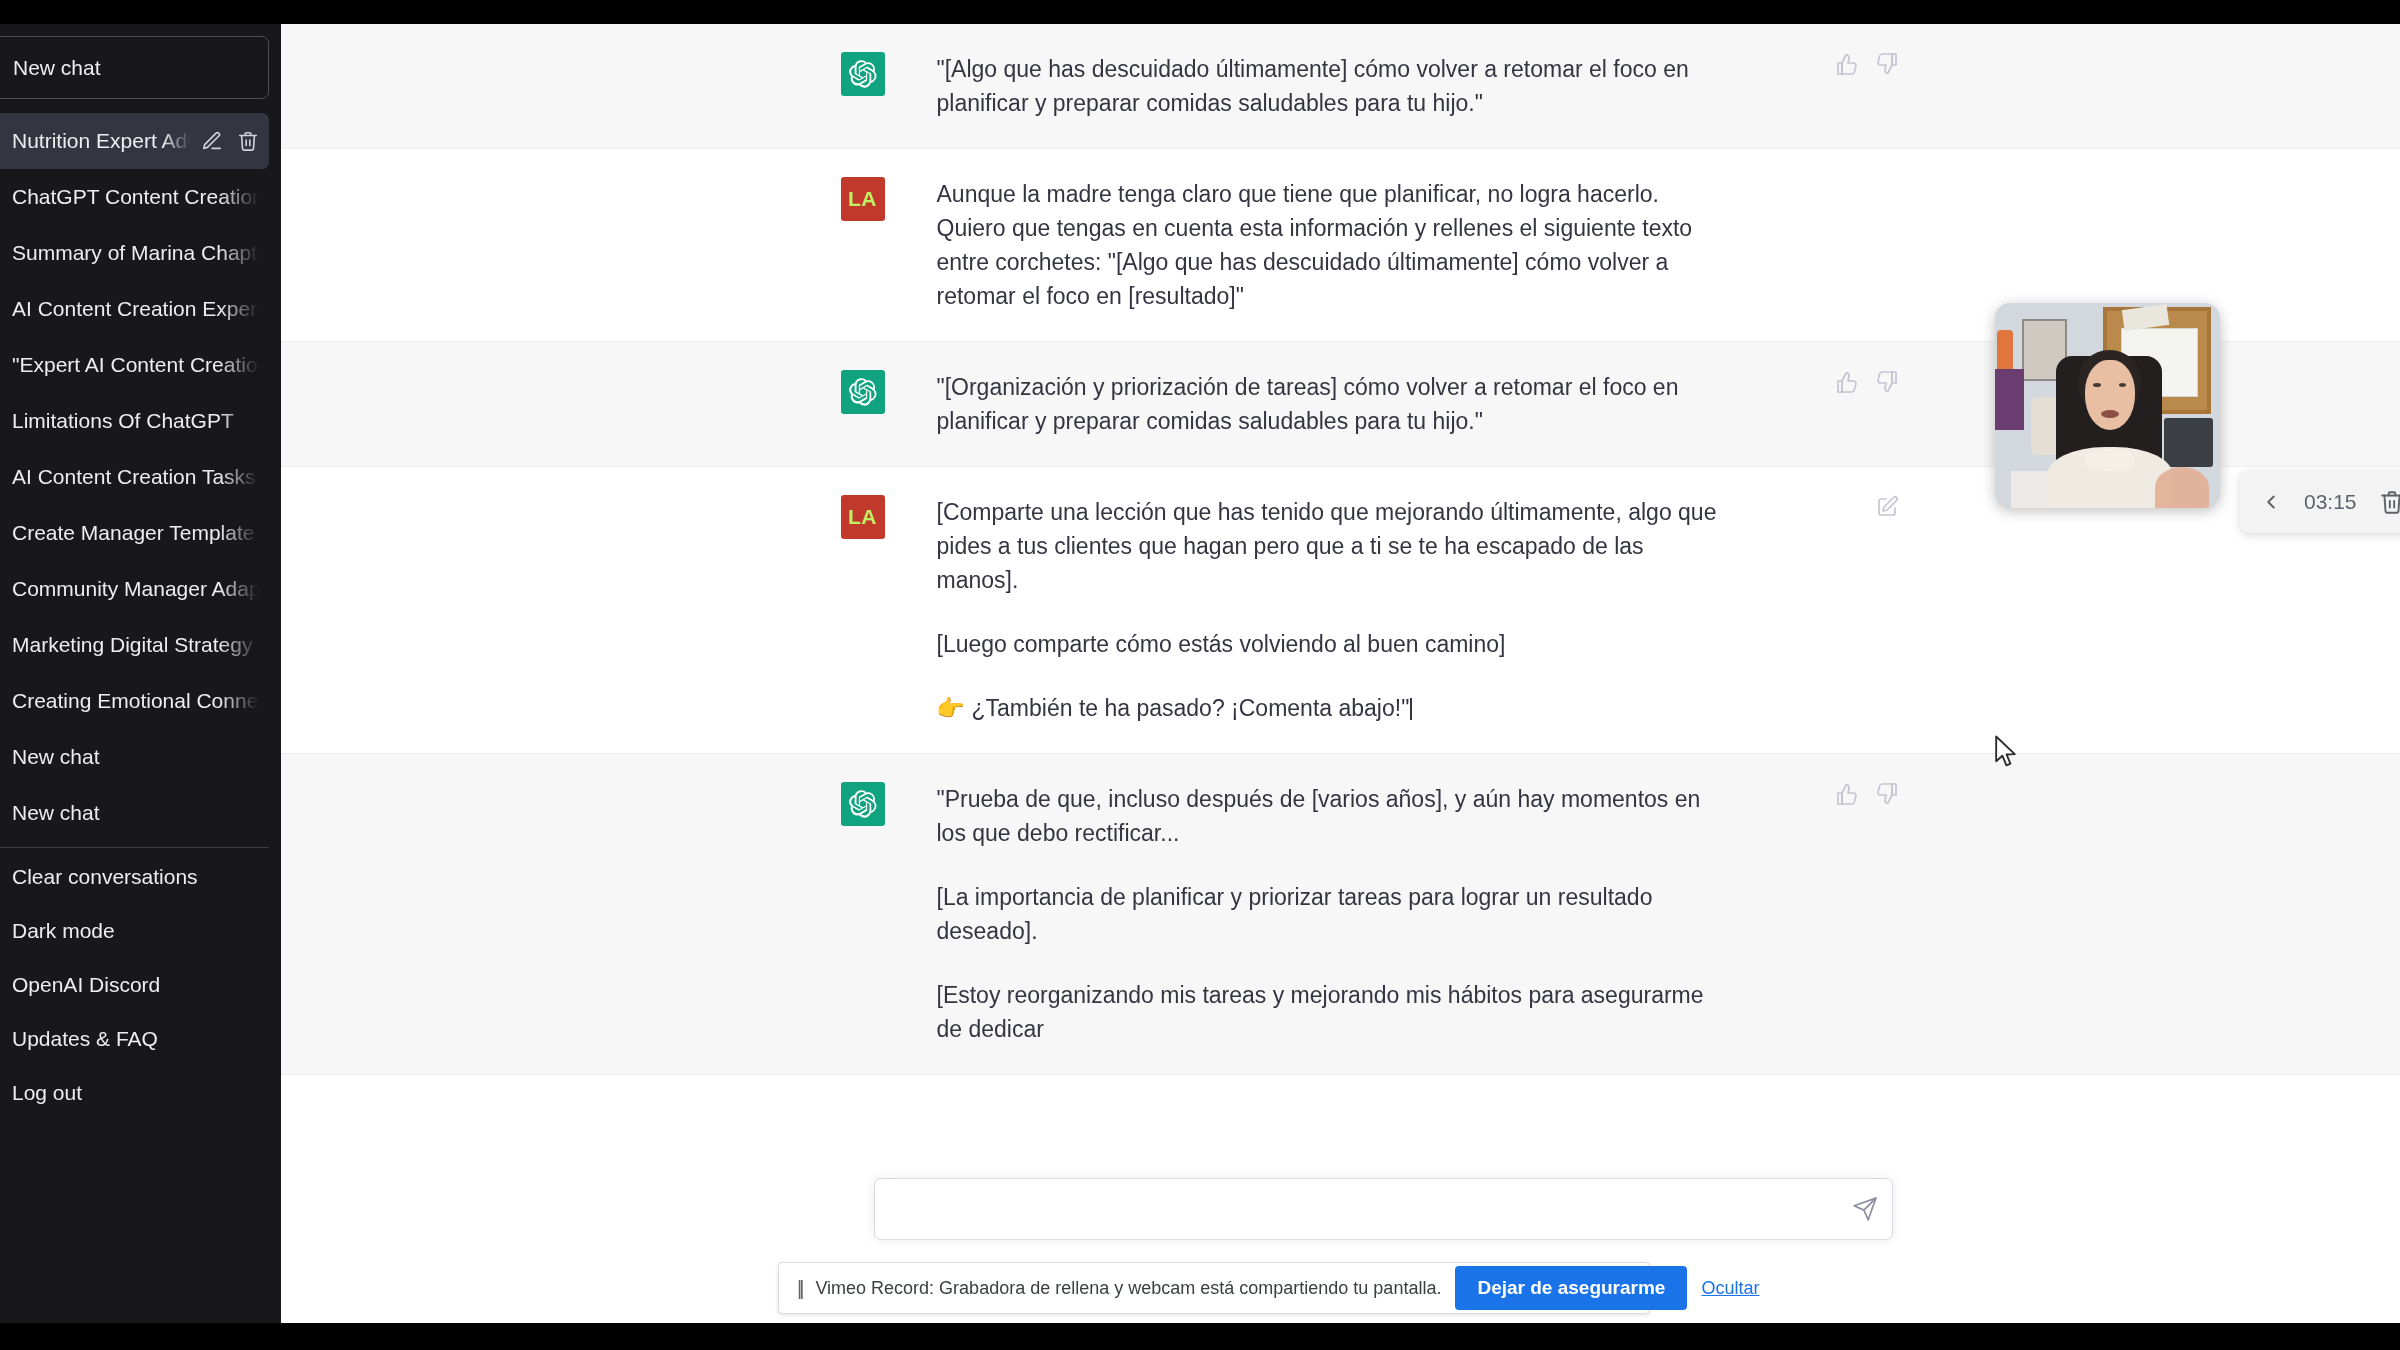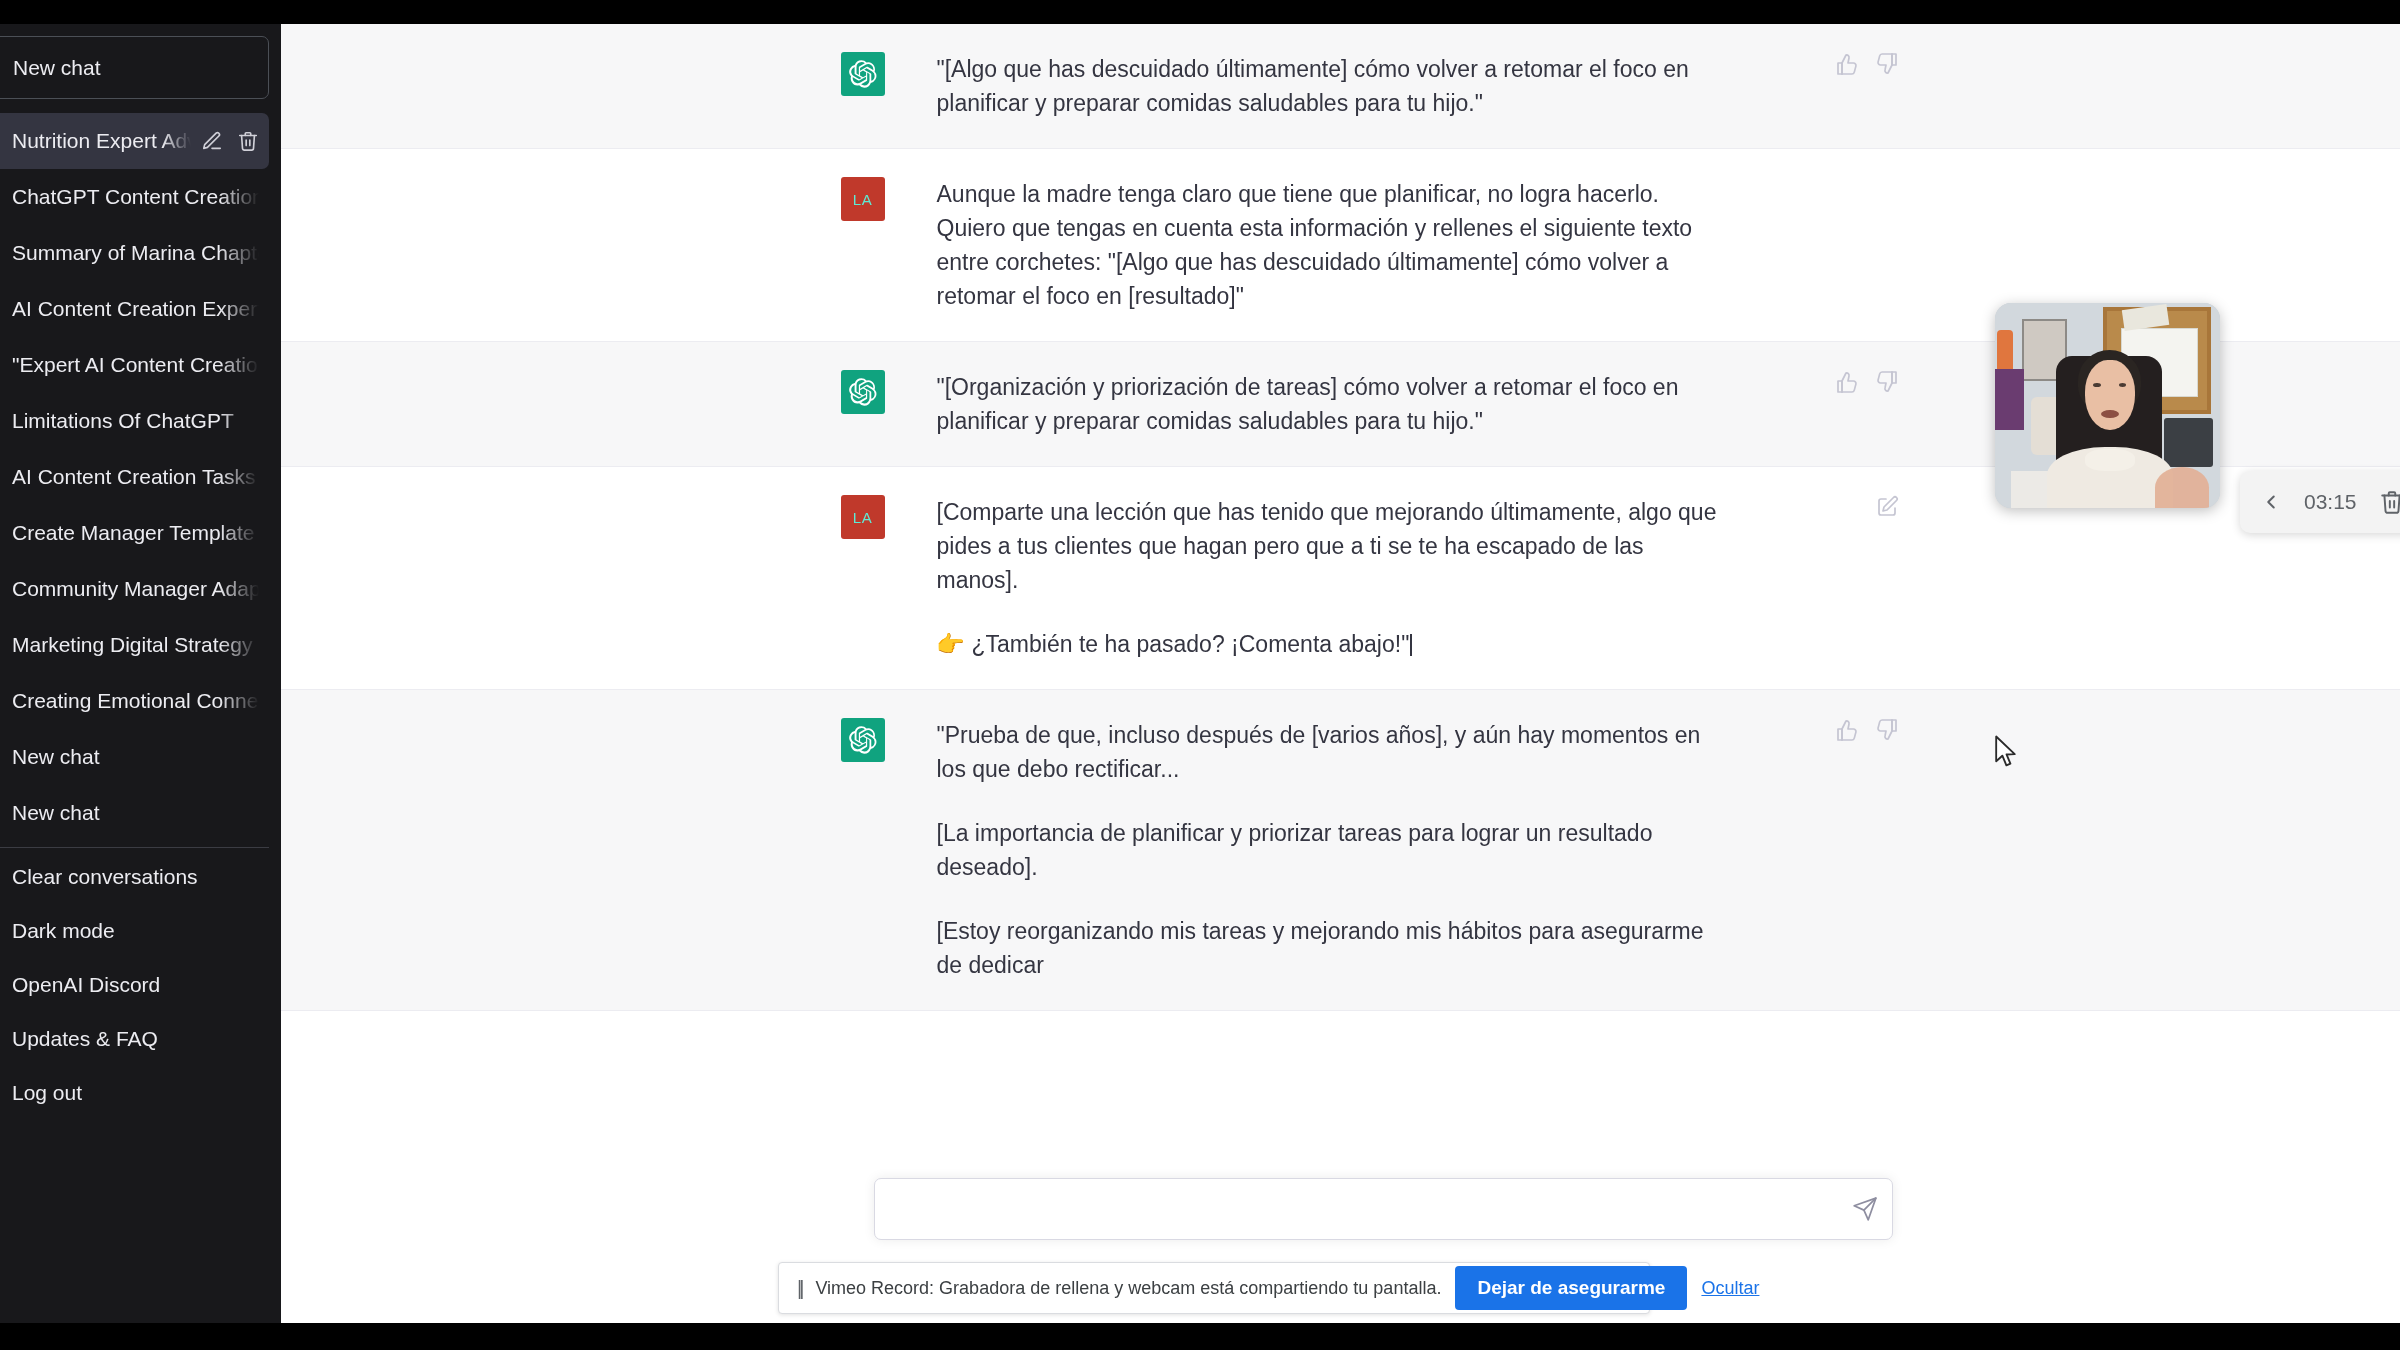--- a/index.html
+++ b/index.html
@@ -117,21 +117,21 @@
     display: flex;
     padding: 28px 0 28px 0;
   }
 
   .avatar {
     flex: 0 0 auto;
     width: 44px; height: 44px;
     border-radius: 3px;
     margin-right: 52px;
     display: flex; align-items: center; justify-content: center;
-    color: #5eead4; font-size: 15px; font-weight: 400;
+    color: #bef264; font-size: 21px; font-weight: 700;
     letter-spacing: .5px;
   }
   .avatar.user-avatar { background: #c0392b; }
   .avatar.bot-avatar { background: #10a37f; }
   .avatar.bot-avatar svg { display: block; }
 
   .msg-body {
     flex: 1 1 auto;
     color: #343541;
     font-size: 23px;
@@ -528,20 +528,21 @@
     </div>
   </div>
 
   <div class="msg-row user">
     <div class="msg-inner">
       <div class="avatar user-avatar">
         <span>LA</span>
       </div>
       <div class="msg-body">
         <p>[Comparte una lección que has tenido que mejorando últimamente, algo que pides a tus clientes que hagan pero que a ti se te ha escapado de las manos].</p>
+        <p>[Luego comparte cómo estás volviendo al buen camino]</p>
         <p><span>👉 ¿También te ha pasado? ¡Comenta abajo!"</span><span class="caret"></span></p>
       </div>
       <div class="msg-actions">
         <span>
           <svg width="24" height="24" viewBox="0 0 24 24" fill="none" stroke="#c5c5d2" stroke-width="1.7" stroke-linecap="round" stroke-linejoin="round">
               <path d="M11 4H6a2 2 0 00-2 2v12a2 2 0 002 2h12a2 2 0 002-2v-5"></path>
               <path d="M18.5 2.5a2.1 2.1 0 013 3L12 15l-4 1 1-4 9.5-9.5z"></path>
             </svg>
         </span>
       </div>

